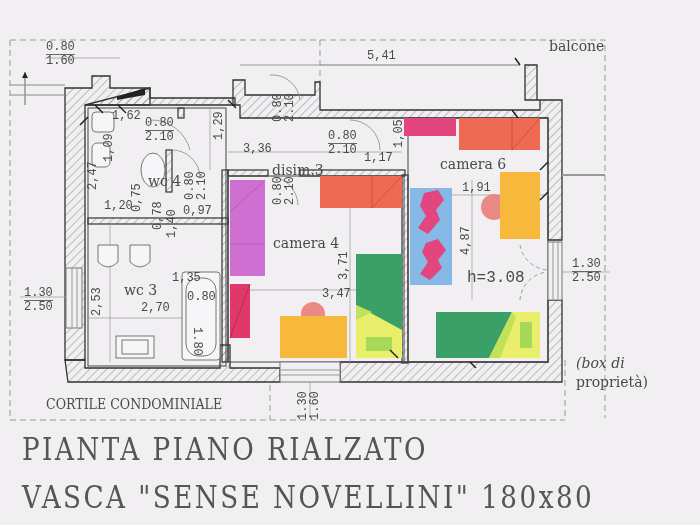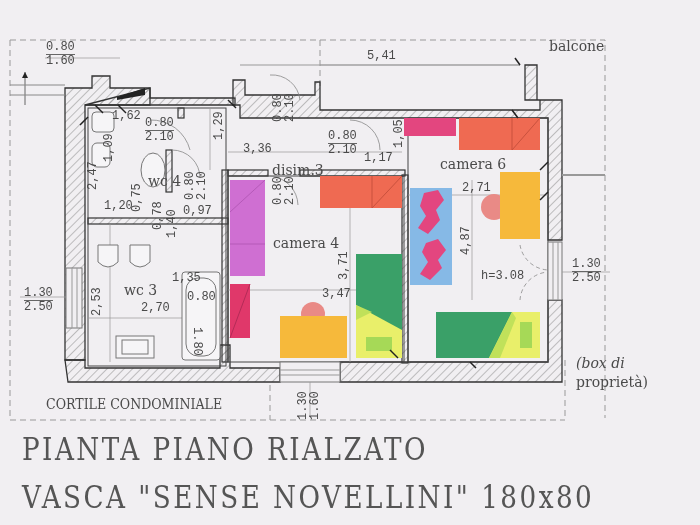--- a/index.html
+++ b/index.html
@@ -209,23 +209,23 @@
 <div class="dim vert" style="left:272px;top:205px;line-height:12px;">
   <span>0.80</span><br>
   <span>2.10</span>
 </div>
 
 <div class="lbl" style="left:273px;top:236px;">camera  4</div>
 <div class="dim" style="left:302px;top:288px;margin-left:20px;">3,47</div>
 <div class="dim vert" style="left:338px;top:280px;">3,71</div>
 
 <div class="lbl" style="left:440px;top:157px;">camera  6</div>
-<div class="dim" style="left:462px;top:182px;">2,71</div>
+<div class="dim" style="left:462px;top:182px;">1,91</div>
 <div class="dim vert" style="left:460px;top:255px;">4,87</div>
-<div class="lbl" style="left:481px;top:270px;font-family:'Liberation Mono',monospace;font-size:12px;">h=3.08</div>
+<div class="lbl" style="left:467px;top:270px;font-family:'Liberation Mono',monospace;font-size:16px;">h=3.08</div>
 <div class="frac" style="left:572px;top:258px;">
   <span class="top">1.30</span>
   <span>2.50</span>
 </div>
 
 <div class="frac" style="left:24px;top:287px;">
   <span class="top">1.30</span>
   <span>2.50</span>
 </div>
 <div class="dim vert" style="left:91px;top:316px;">2,53</div>

